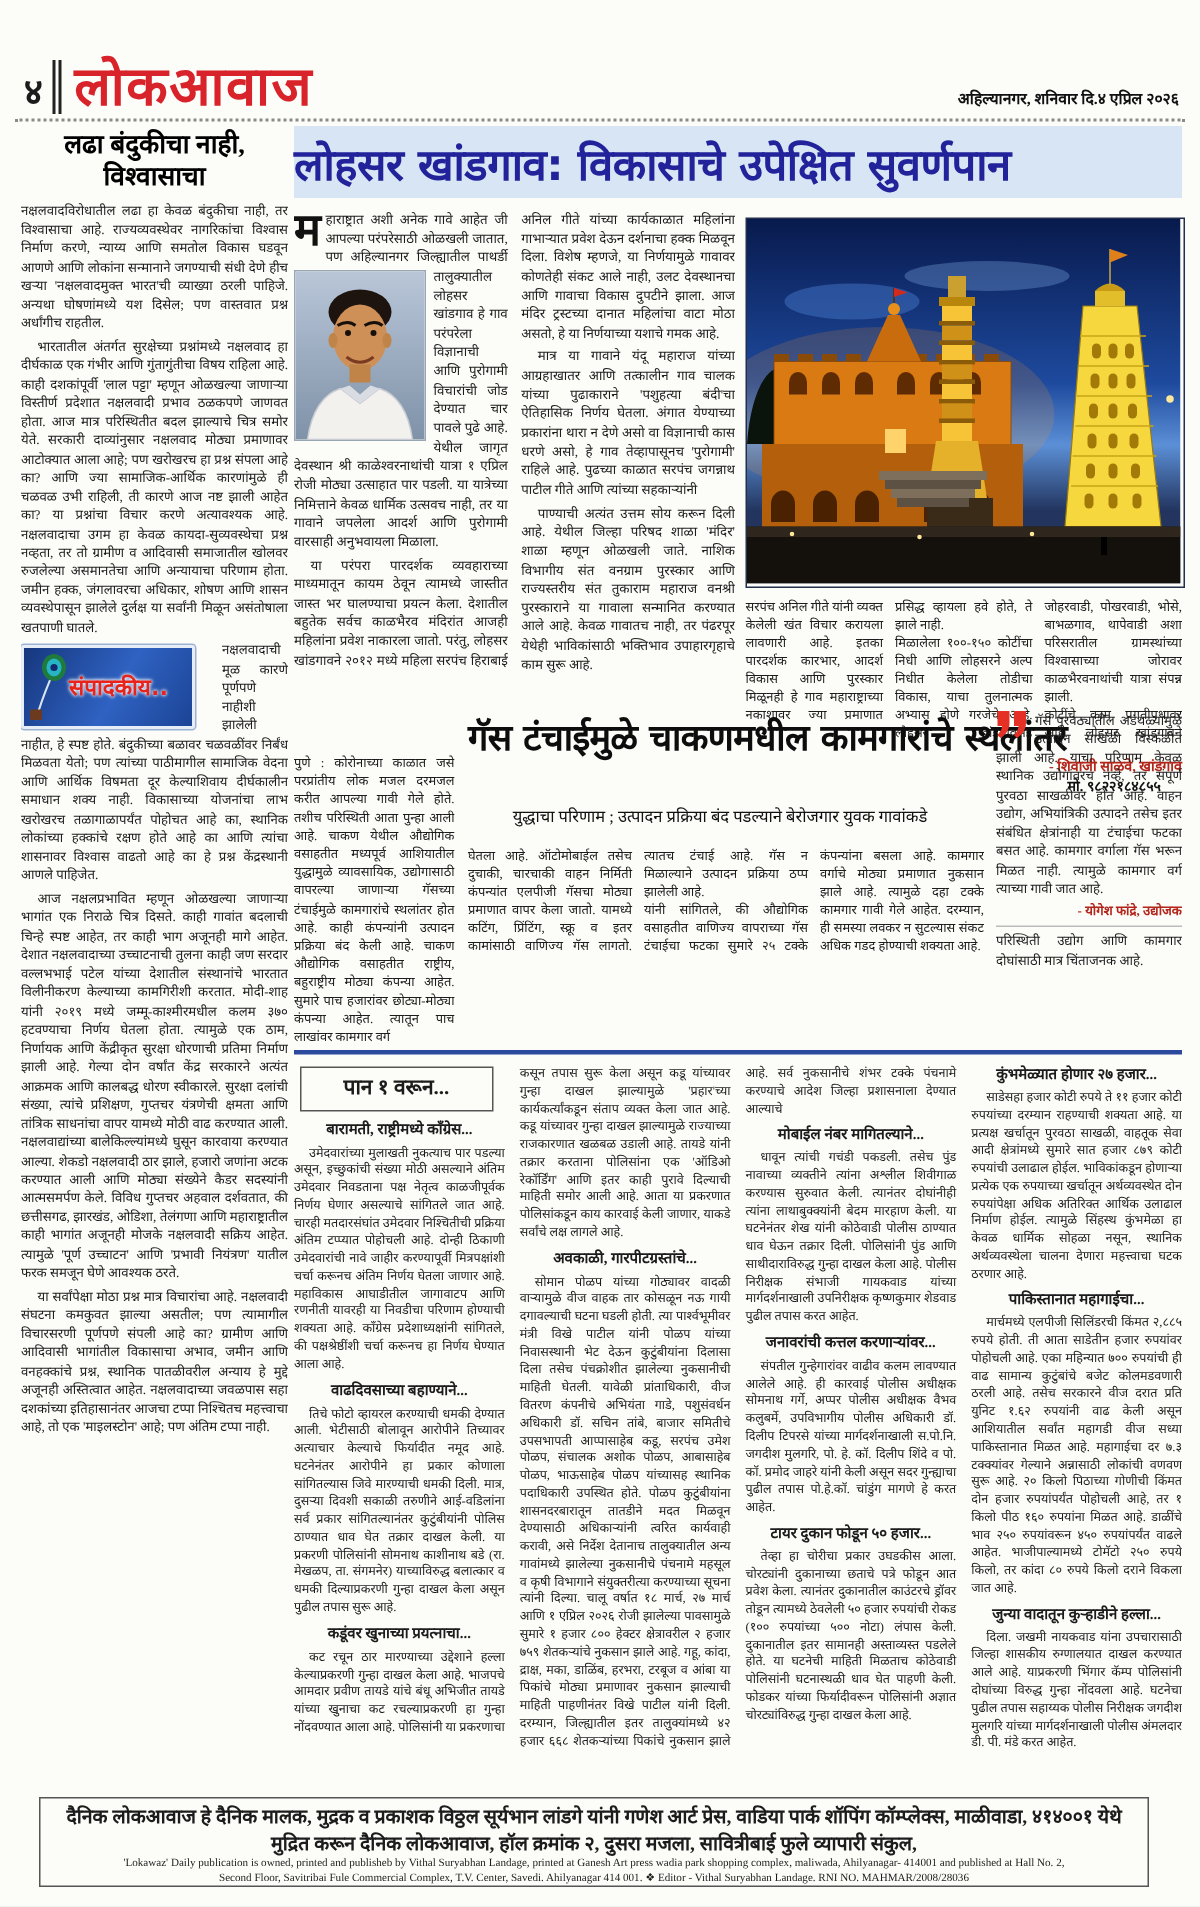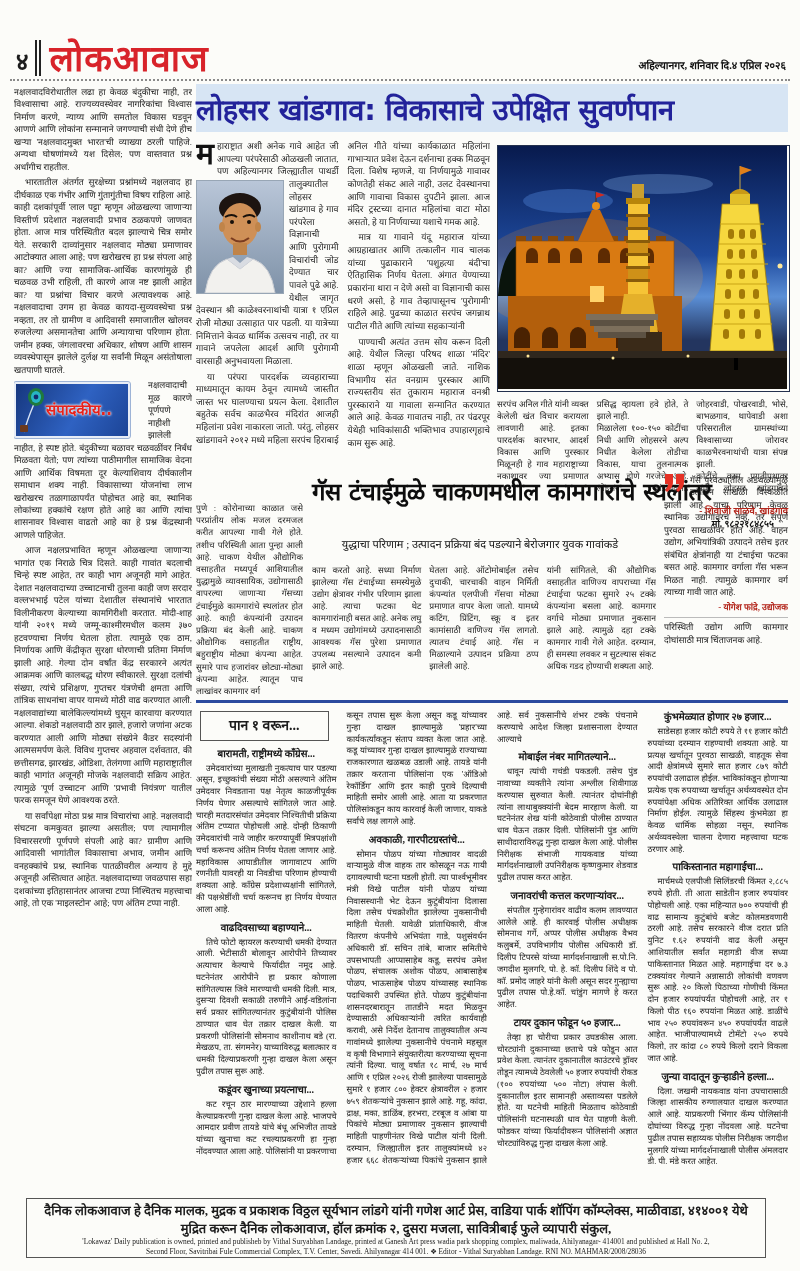--- a/index.html
+++ b/index.html
@@ -80,20 +80,21 @@
 
   <div id="header">
     <span class="pagenum">४</span>
     <span class="mast-divider"></span>
     <span class="masthead">लोकआवाज</span>
     <span class="dateline">अहिल्यानगर, शनिवार दि.४ एप्रिल २०२६</span>
   </div>
   <div id="top-rule"></div>
 
   <div id="edit-col">
+    <h2><span>लढा बंदुकीचा नाही,</span><br><span>विश्वासाचा</span></h2>
     <div class="bodytext">
       <p class="noindent">नक्षलवादविरोधातील लढा हा केवळ बंदुकीचा नाही, तर विश्वासाचा आहे. राज्यव्यवस्थेवर नागरिकांचा विश्वास निर्माण करणे, न्याय्य आणि समतोल विकास घडवून आणणे आणि लोकांना सन्मानाने जगण्याची संधी देणे हीच खऱ्या 'नक्षलवादमुक्त भारत'ची व्याख्या ठरली पाहिजे. अन्यथा घोषणांमध्ये यश दिसेल; पण वास्तवात प्रश्न अर्धांगीच राहतील.</p>
       <p>भारतातील अंतर्गत सुरक्षेच्या प्रश्नांमध्ये नक्षलवाद हा दीर्घकाळ एक गंभीर आणि गुंतागुंतीचा विषय राहिला आहे. काही दशकांपूर्वी 'लाल पट्टा' म्हणून ओळखल्या जाणाऱ्या विस्तीर्ण प्रदेशात नक्षलवादी प्रभाव ठळकपणे जाणवत होता. आज मात्र परिस्थितीत बदल झाल्याचे चित्र समोर येते. सरकारी दाव्यांनुसार नक्षलवाद मोठ्या प्रमाणावर आटोक्यात आला आहे; पण खरोखरच हा प्रश्न संपला आहे का? आणि ज्या सामाजिक-आर्थिक कारणांमुळे ही चळवळ उभी राहिली, ती कारणे आज नष्ट झाली आहेत का? या प्रश्नांचा विचार करणे अत्यावश्यक आहे. नक्षलवादाचा उगम हा केवळ कायदा-सुव्यवस्थेचा प्रश्न नव्हता, तर तो ग्रामीण व आदिवासी समाजातील खोलवर रुजलेल्या असमानतेचा आणि अन्यायाचा परिणाम होता. जमीन हक्क, जंगलावरचा अधिकार, शोषण आणि शासन व्यवस्थेपासून झालेले दुर्लक्ष या सर्वांनी मिळून असंतोषाला खतपाणी घातले.</p>
       <div class="edit-seal">
         <svg width="28" height="46" viewBox="0 0 28 46">
           <path d="M6 45 C10 30 14 22 18 12" stroke="#d9e4f4" stroke-width="1.4" fill="none"></path>
           <ellipse cx="18" cy="10" rx="8" ry="9" fill="#1f7a3d"></ellipse>
           <ellipse cx="18" cy="10" rx="5" ry="6" fill="#27b4c4"></ellipse>
           <circle cx="18" cy="10" r="2.4" fill="#132a6e"></circle>
           <rect x="2" y="38" width="8" height="7" rx="1" fill="#6b3a1f"></rect>
@@ -277,21 +278,20 @@
     <div class="byl-name">- शिवाजी साळवे, खांडगाव</div>
     <div class="byl-phone">मो. ९८२२१८४८५५</div>
   </div>
 
   <div id="gas-col1" class="bodytext">
     <p class="noindent">पुणे : कोरोनाच्या काळात जसे परप्रांतीय लोक मजल दरमजल करीत आपल्या गावी गेले होते. तशीच परिस्थिती आता पुन्हा आली आहे. चाकण येथील औद्योगिक वसाहतीत मध्यपूर्व आशियातील युद्धामुळे व्यावसायिक, उद्योगासाठी वापरल्या जाणाऱ्या गॅसच्या टंचाईमुळे कामगारांचे स्थलांतर होत आहे. काही कंपन्यांनी उत्पादन प्रक्रिया बंद केली आहे. चाकण औद्योगिक वसाहतीत राष्ट्रीय, बहुराष्ट्रीय मोठ्या कंपन्या आहेत. सुमारे पाच हजारांवर छोट्या-मोठ्या कंपन्या आहेत. त्यातून पाच लाखांवर कामगार वर्ग</p>
   </div>
   <div id="gas-head">गॅस टंचाईमुळे चाकणमधील कामगारांचे स्थलांतर</div>
   <div id="gas-sub">युद्धाचा परिणाम ; उत्पादन प्रक्रिया बंद पडल्याने बेरोजगार युवक गावांकडे</div>
   <div id="gas-body">
-    <p>काम करतो आहे. सध्या निर्माण झालेल्या गॅस टंचाईच्या समस्येमुळे उद्योग क्षेत्रावर गंभीर परिणाम झाला आहे. त्याचा फटका थेट कामगारांनाही बसत आहे. अनेक लघु व मध्यम उद्योगांमध्ये उत्पादनासाठी आवश्यक गॅस पुरेशा प्रमाणात उपलब्ध नसल्याने उत्पादन कमी झाले आहे.</p>
     <p>घेतला आहे. ऑटोमोबाईल तसेच दुचाकी, चारचाकी वाहन निर्मिती कंपन्यांत एलपीजी गॅसचा मोठ्या प्रमाणात वापर केला जातो. यामध्ये कटिंग, प्रिंटिंग, स्क्रू व इतर कामांसाठी वाणिज्य गॅस लागतो. त्यातच टंचाई आहे. गॅस न मिळाल्याने उत्पादन प्रक्रिया ठप्प झालेली आहे.</p>
     <p>यांनी सांगितले, की औद्योगिक वसाहतीत वाणिज्य वापराच्या गॅस टंचाईचा फटका सुमारे २५ टक्के कंपन्यांना बसला आहे. कामगार वर्गाचे मोठ्या प्रमाणात नुकसान झाले आहे. त्यामुळे दहा टक्के कामगार गावी गेले आहेत. दरम्यान, ही समस्या लवकर न सुटल्यास संकट अधिक गडद होण्याची शक्यता आहे.</p>
   </div>
   <div id="gas-quote">
     <span class="quote-mark">
       <svg width="22" height="18" viewBox="0 0 22 18">
         <path d="M1 0 h8 v8 c0 5 -3 8 -6 10 l-2 -2 c2 -2 3 -4 3 -6 h-3 z" fill="#e53125"></path>
         <path d="M12 0 h8 v8 c0 5 -3 8 -6 10 l-2 -2 c2 -2 3 -4 3 -6 h-3 z" fill="#e53125"></path>
       </svg>
     </span>

